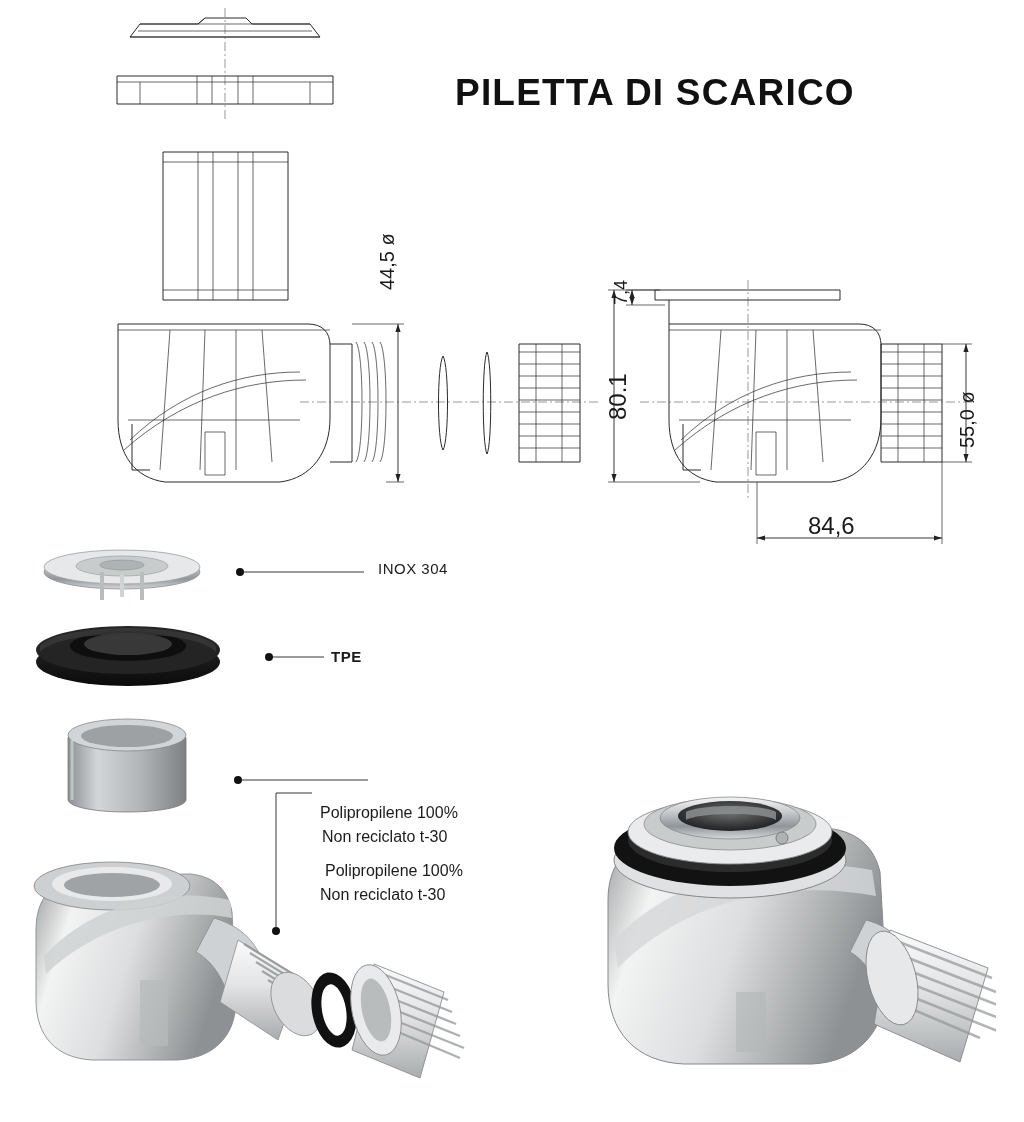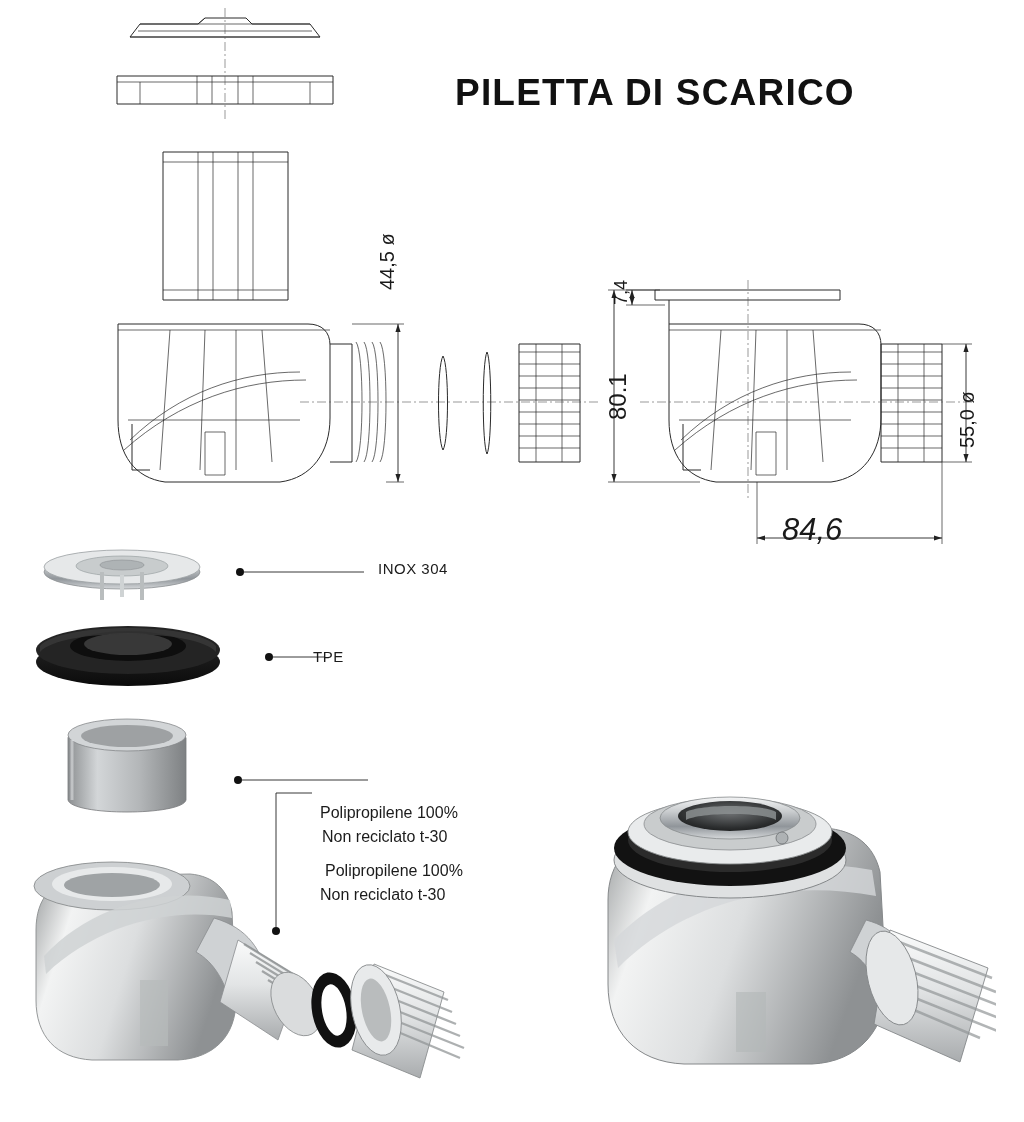--- a/index.html
+++ b/index.html
@@ -55,34 +55,33 @@
     transform: rotate(-90deg);
     transform-origin: left top;
   }
   #dim-550 {
     left: 956px; top: 448px;
     font-size: 20px;
     transform: rotate(-90deg);
     transform-origin: left top;
   }
   #dim-846 {
-    left: 782px; top: 512px;
-    font-size: 31px;
-    font-style: italic;
+    left: 808px; top: 512px;
+    font-size: 24px;
   }
 
   
   .matlabel {
     font-family: "Liberation Sans", sans-serif;
     font-size: 15px;
     color: #1b1b1b;
     white-space: nowrap;
   }
   #lbl-inox { left: 371px; top: 560px; letter-spacing: .5px; margin-left: 7px; }
-  #lbl-tpe  { left: 313px; top: 648px; letter-spacing: .5px; }
+  #lbl-tpe  { left: 331px; top: 648px; letter-spacing: .5px; font-weight: bold; }
   #lbl-pp1  { left: 320px; top: 804px; font-size: 16px; }
   #lbl-pp1b { left: 322px; top: 828px; font-size: 16px; }
   #lbl-pp2  { left: 325px; top: 862px; font-size: 16px; }
   #lbl-pp2b { left: 320px; top: 886px; font-size: 16px; }
 
   svg { display: block; }
   .svgwrap { position: absolute; left: 0; top: 0; pointer-events: none; }
 </style>
 </head>
 <body>

